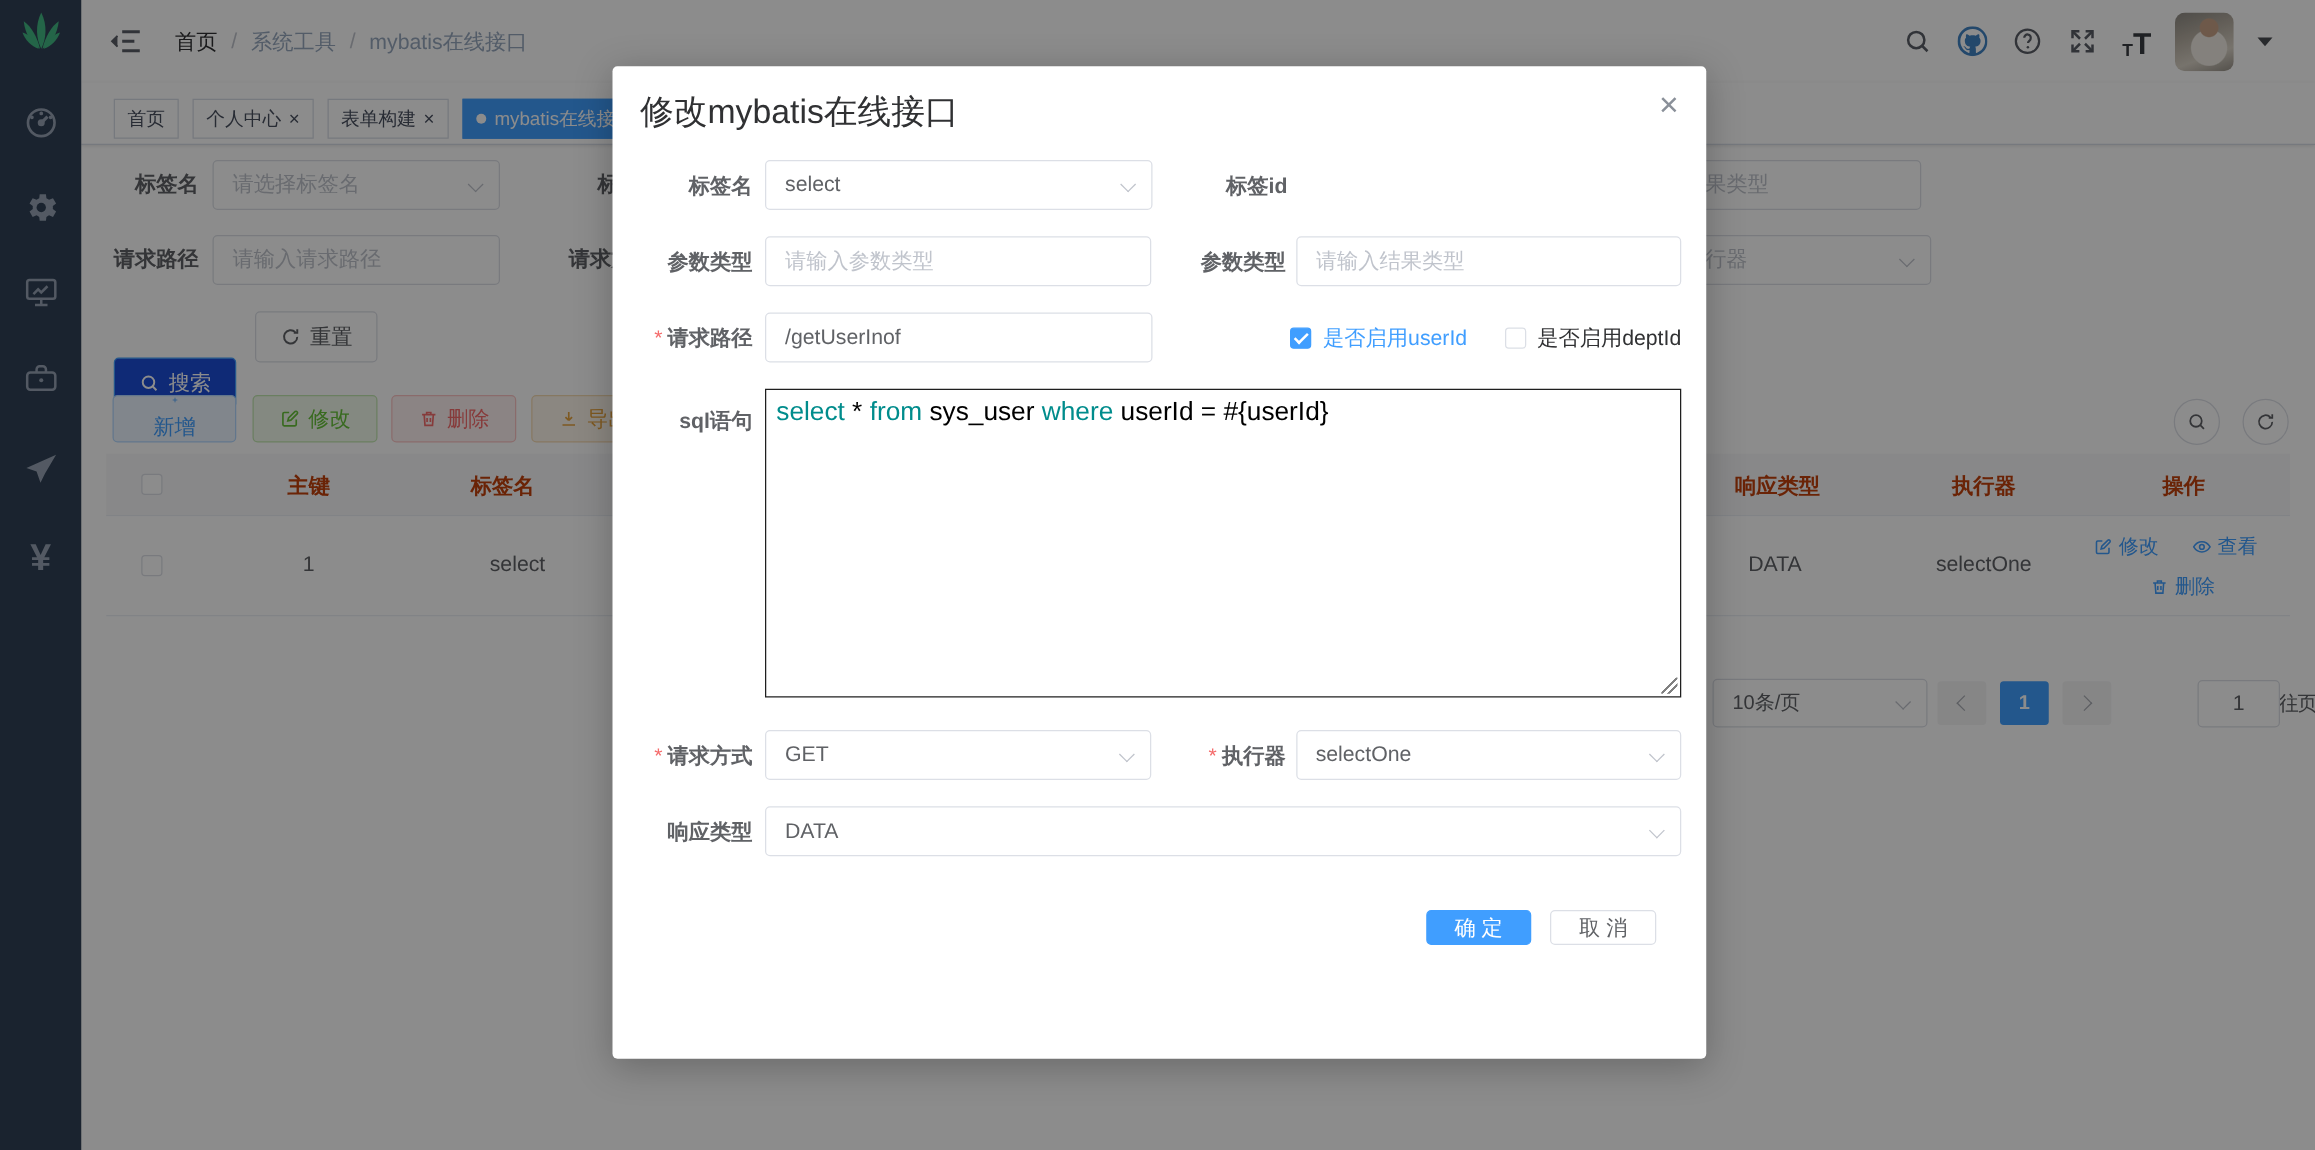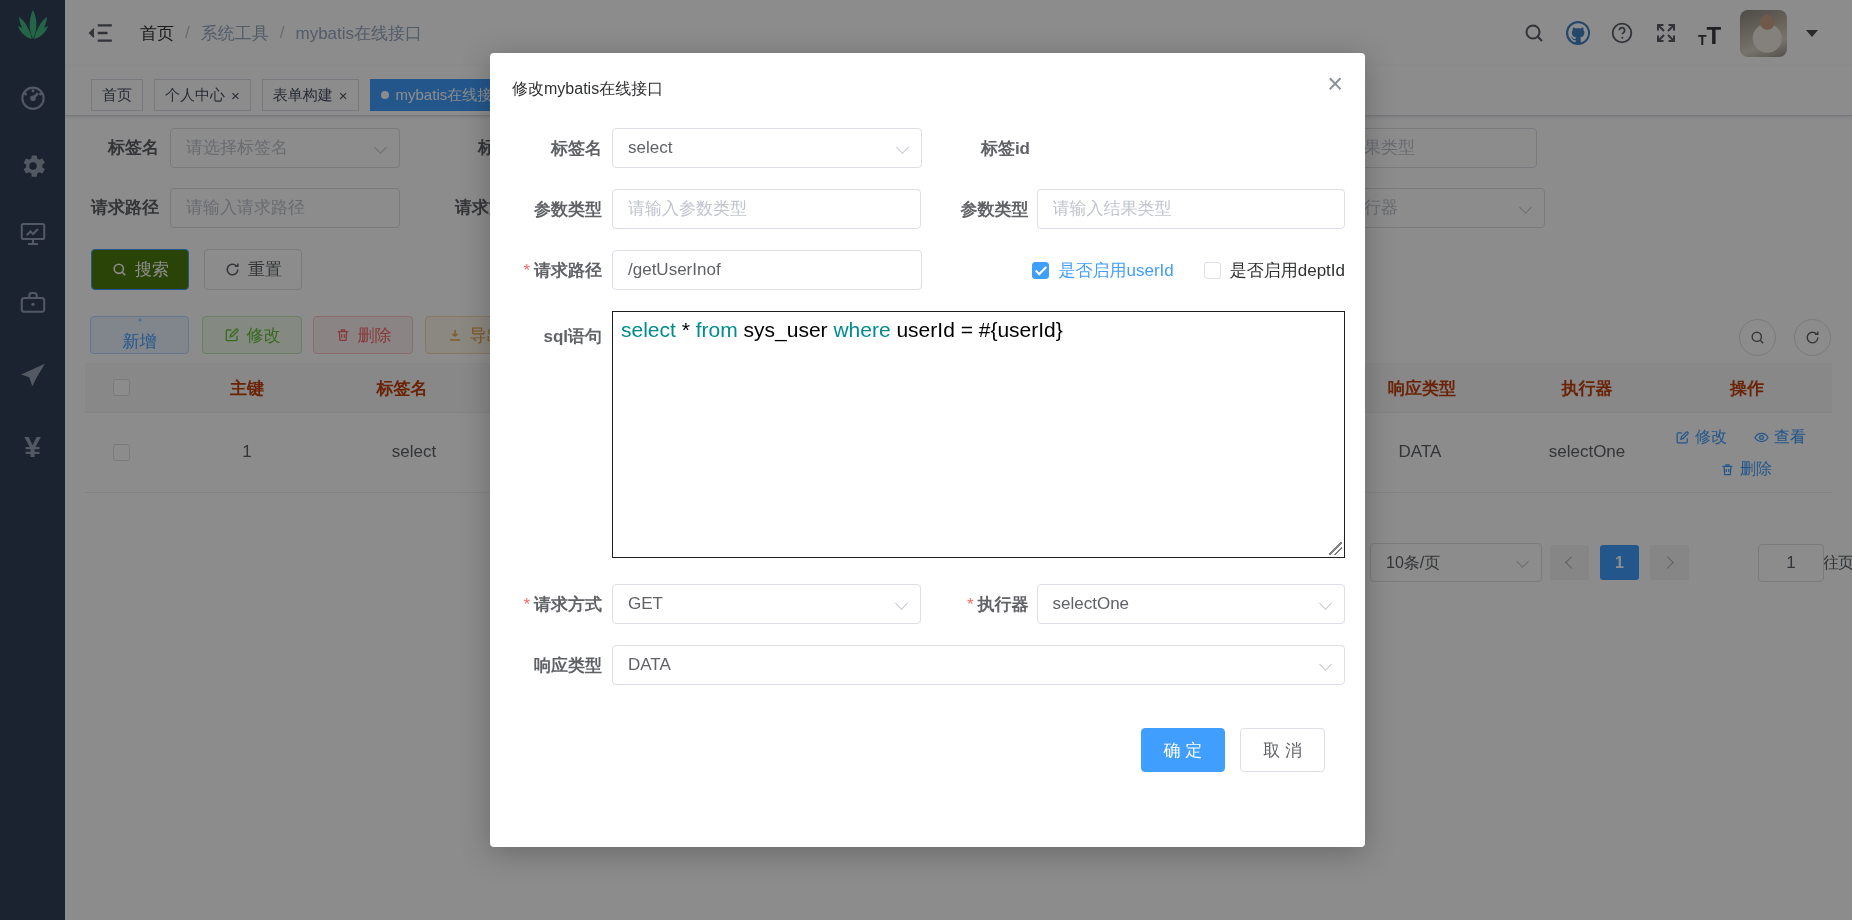--- a/index.html
+++ b/index.html
@@ -44,21 +44,21 @@
   
   .page { position:absolute; inset:0; z-index:1; }
   .flabel-bg { position:absolute; font-size:17px; font-weight:700; color:#606266; line-height:40px; text-align:right; }
   .inp { position:absolute; height:40px; border:1px solid #dcdfe6; border-radius:4px; background:#fff; font-size:17px; color:#606266; padding:0 15px; line-height:38px; white-space:nowrap; overflow:hidden;}
   .inp.ph { color:#c0c4cc; }
   .sel { padding-right:32px; cursor:pointer; }
   .chev { position:absolute; right:14px; top:14px; width:9px; height:9px; border-right:1.6px solid #c0c4cc; border-bottom:1.6px solid #c0c4cc; transform:rotate(45deg); }
   input.inp::placeholder { color:#c0c4cc; }
   .btn { position:absolute; height:41px; border-radius:4px; font-size:17px; display:inline-flex; align-items:center; justify-content:center; gap:7px; cursor:pointer; border:1px solid transparent; }
   .btn svg { width:17px; height:17px; }
-  .btn-search { background:#4d7c0f; border-color:#409eff; color:#fff; }
+  .btn-search { background:#1d4ed8; border-color:#409eff; color:#fff;margin-top:37px; }
   .btn-reset { background:#fff; border-color:#dcdfe6; color:#606266; }
   .tbtn { position:absolute; height:38px; border-radius:4px; font-size:17px; display:inline-flex; align-items:center; justify-content:center; gap:7px; cursor:pointer; }
   .tbtn svg { width:16px; height:16px; }
   .tbtn-add { color:#409eff; background:#ecf5ff; border:1px solid #b3d8ff;flex-direction:column; }
   .tbtn-edit { color:#67c23a; background:#f0f9eb; border:1px solid #c2e7b0; }
   .tbtn-del { color:#f56c6c; background:#fef0f0; border:1px solid #fbc4c4; }
   .tbtn-exp { color:#e6a23c; background:#fdf6ec; border:1px solid #f5dab1; }
   .circle-btn { position:absolute; width:37px; height:37px; border-radius:50%; border:1px solid #dcdfe6; background:#fff; color:#606266; display:flex; align-items:center; justify-content:center; cursor:pointer; }
   .circle-btn svg { width:17px; height:17px; }
 
@@ -75,21 +75,21 @@
   .pag-box.cur { background:#409eff; color:#fff; font-size:16px; font-weight:700; cursor:default;}
   .pchev { width:9px; height:9px; border-right:1.8px solid #a8abb2; border-bottom:1.8px solid #a8abb2; }
   .pchev.l { transform:rotate(135deg); margin-left:4px;}
   .pchev.r { transform:rotate(-45deg); margin-right:4px;}
   .pag-txt { position:absolute; top:553px; font-size:16px; color:#606266; white-space:nowrap;}
 
   
   .mask { position:absolute; inset:0; background:rgba(0,0,0,0.45); z-index:40; }
   .modal { position:absolute; left:490px; top:53px; width:875px; height:794px; background:#fff; border-radius:4px; z-index:50; box-shadow:0 6px 30px rgba(0,0,0,.25); }
   .m-header { padding:22px 20px 0 22px; }
-  .m-title { font-size:16px; color:#303133; line-height:28px;margin-top:28px; }
+  .m-title { font-size:27px; color:#303133; line-height:28px;margin-top:28px; }
   .m-close { position:absolute; right:22px; top:18px; font-size:27px; font-weight:300; color:#8a9099; cursor:pointer; line-height:27px;}
   .m-body { padding:25px 20px 0 20px; }
   .frow { display:flex; align-items:center; margin-bottom:21px; }
   .flabel { width:92px; min-width:92px; text-align:right; font-size:17px; font-weight:700; color:#606266; margin-right:10px; white-space:nowrap;}
   .flabel2 { width:100px; min-width:100px; text-align:right; font-size:17px; font-weight:700; color:#606266; margin:0 8px; white-space:nowrap;}
   .req::before { content:"*"; color:#f56c6c; margin-right:4px; font-weight:400;}
   .fctl { position:relative; width:310px; height:40px; border:1px solid #dcdfe6; border-radius:4px; font-size:17px; color:#606266; padding:0 15px; line-height:38px; background:#fff; white-space:nowrap; overflow:hidden;}
   .fctl.grow { flex:1; }
   input.fctl { outline:none; }
   input.fctl::placeholder { color:#c0c4cc; }
@@ -100,21 +100,21 @@
   .cbx.checked .box::after { content:""; position:absolute; left:5px; top:1px; width:4px; height:9px; border-right:2px solid #fff; border-bottom:2px solid #fff; transform:rotate(45deg); }
   .cbx .lbl { font-size:17px; color:#303133; }
   .cbx.checked .lbl { color:#409eff; }
   .sql-row { align-items:flex-start; margin-bottom:26px; }
   .sql-row .flabel { margin-top:14px; }
   .sql-editor { position:relative; flex:1; height:247px; border:1px solid #1f1f1f; background:#fff; font-size:21px; color:#000; padding:4px 8px; line-height:1.35; cursor:text; overflow:hidden;}
   .sql-editor .kw { color:#008c8c; }
   .grip { position:absolute; right:2px; bottom:2px; width:13px; height:13px;
     background:linear-gradient(135deg, transparent 0 46%, #808080 46% 54%, transparent 54% 68%, #808080 68% 76%, transparent 76%); }
   .m-footer { display:flex; justify-content:flex-end; gap:15px; margin:43px 20px 0 0; }
-  .mbtn { height:44px; padding:0 22px; border-radius:4px; font-size:17px; display:inline-flex; align-items:center; cursor:pointer; white-space:nowrap;}
+  .mbtn { height:28px; padding:0 22px; border-radius:4px; font-size:17px; display:inline-flex; align-items:center; cursor:pointer; white-space:nowrap;}
   .mbtn-ok { background:#409eff; color:#fff; border:1px solid #409eff; }
   .mbtn-cancel { background:#fff; color:#606266; border:1px solid #dcdfe6; }
 </style>
 </head>
 <body>
 
 <div class="root">
 
   <div class="sidebar">
     <div class="logo">

